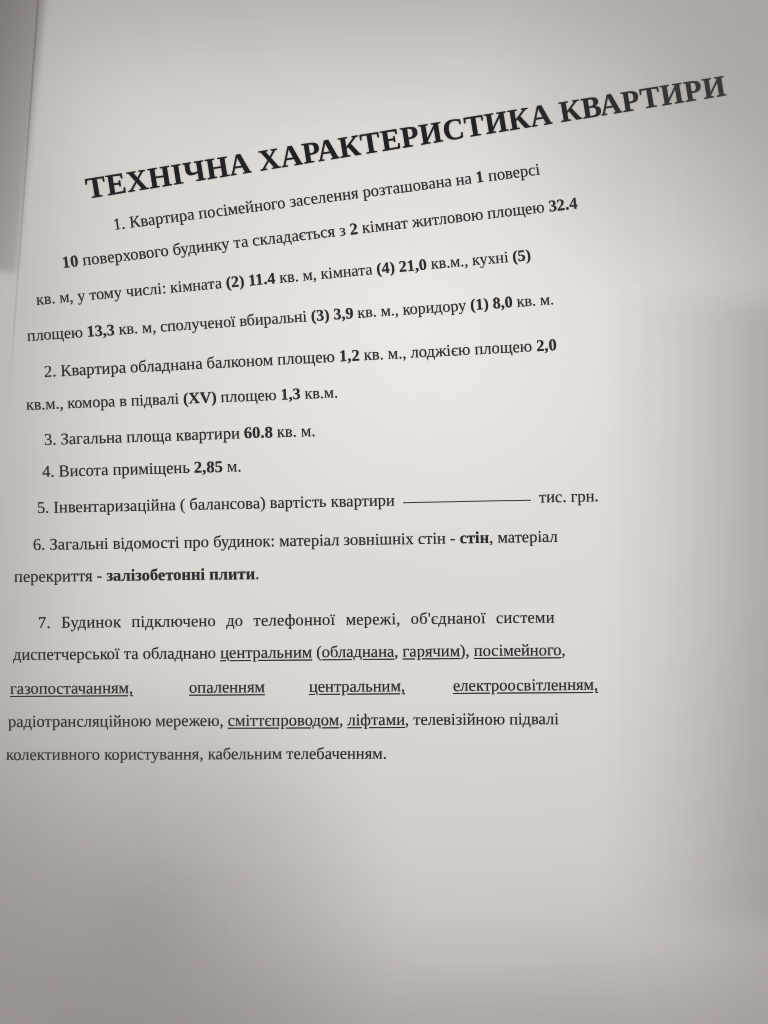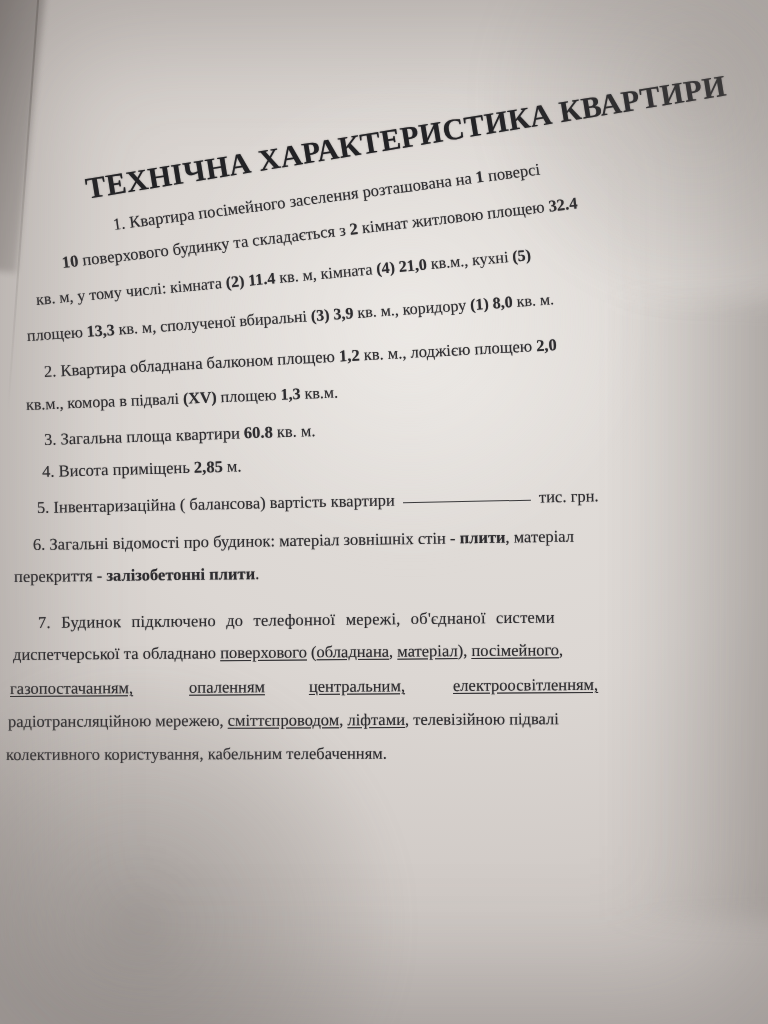--- a/index.html
+++ b/index.html
@@ -121,33 +121,33 @@
 
     <div class="ln" style="left:42px; top:462px; transform:rotate(-1.6deg); font-size:16.5px;">
       <span>4. Висота приміщень  </span><b>2,85</b><span>  м.</span>
     </div>
 
     <div class="ln" style="left:37px; top:498px; transform:rotate(-1.2deg); font-size:16.5px;">
       <span>5. Інвентаризаційна ( балансова) вартість квартири </span><span class="blankline"></span><span> тис. грн.</span>
     </div>
 
     <div class="ln" style="left:33px; top:535px; transform:rotate(-0.9deg); font-size:16.5px;">
-      <span>6. Загальні відомості про будинок: матеріал зовнішніх стін - </span><b>плити</b><span>, матеріал</span>
+      <span>6. Загальні відомості про будинок: матеріал зовнішніх стін - </span><b>стін</b><span>, матеріал</span>
     </div>
 
     <div class="ln" style="left:14px; top:567px; transform:rotate(-0.7deg); font-size:16.5px;">
       <span>перекриття - </span><b>залізобетонні плити</b><span>.</span>
     </div>
 
     <div class="ln" style="left:38px; top:613px; transform:rotate(-0.6deg); font-size:16.5px; letter-spacing:.2px; word-spacing:6px;">
       <span>7. Будинок підключено до телефонної мережі, об'єднаної системи</span>
     </div>
 
     <div class="ln" style="left:13px; top:645px; transform:rotate(-0.5deg); font-size:16.5px;">
-      <span>диспетчерської та обладнано </span><span class="u">поверхового</span><span> (</span><span class="u">обладнана</span><span>, </span><span class="u">матеріал</span><span>), </span><span class="u">посімейного</span><span>,</span>
+      <span>диспетчерської та обладнано </span><span class="u">центральним</span><span> (</span><span class="u">обладнана</span><span>, </span><span class="u">гарячим</span><span>), </span><span class="u">посімейного</span><span>,</span>
     </div>
 
     <div class="ln" style="left:10px; top:679px; transform:rotate(-0.4deg); font-size:16.5px;">
       <span class="u">газопостачанням,</span><span style="display:inline-block;width:56px;"></span><span class="u">опаленням</span><span style="display:inline-block;width:44px;"></span><span class="u">центральним,</span><span style="display:inline-block;width:48px;"></span><span class="u">електроосвітленням,</span>
     </div>
 
     <div class="ln" style="left:8px; top:712px; transform:rotate(-0.3deg); font-size:16.5px;">
       <span>радіотрансляційною мережею, </span><span class="u">сміттєпроводом</span><span>, </span><span class="u">ліфтами</span><span>, телевізійною підвалі</span>
     </div>
 

